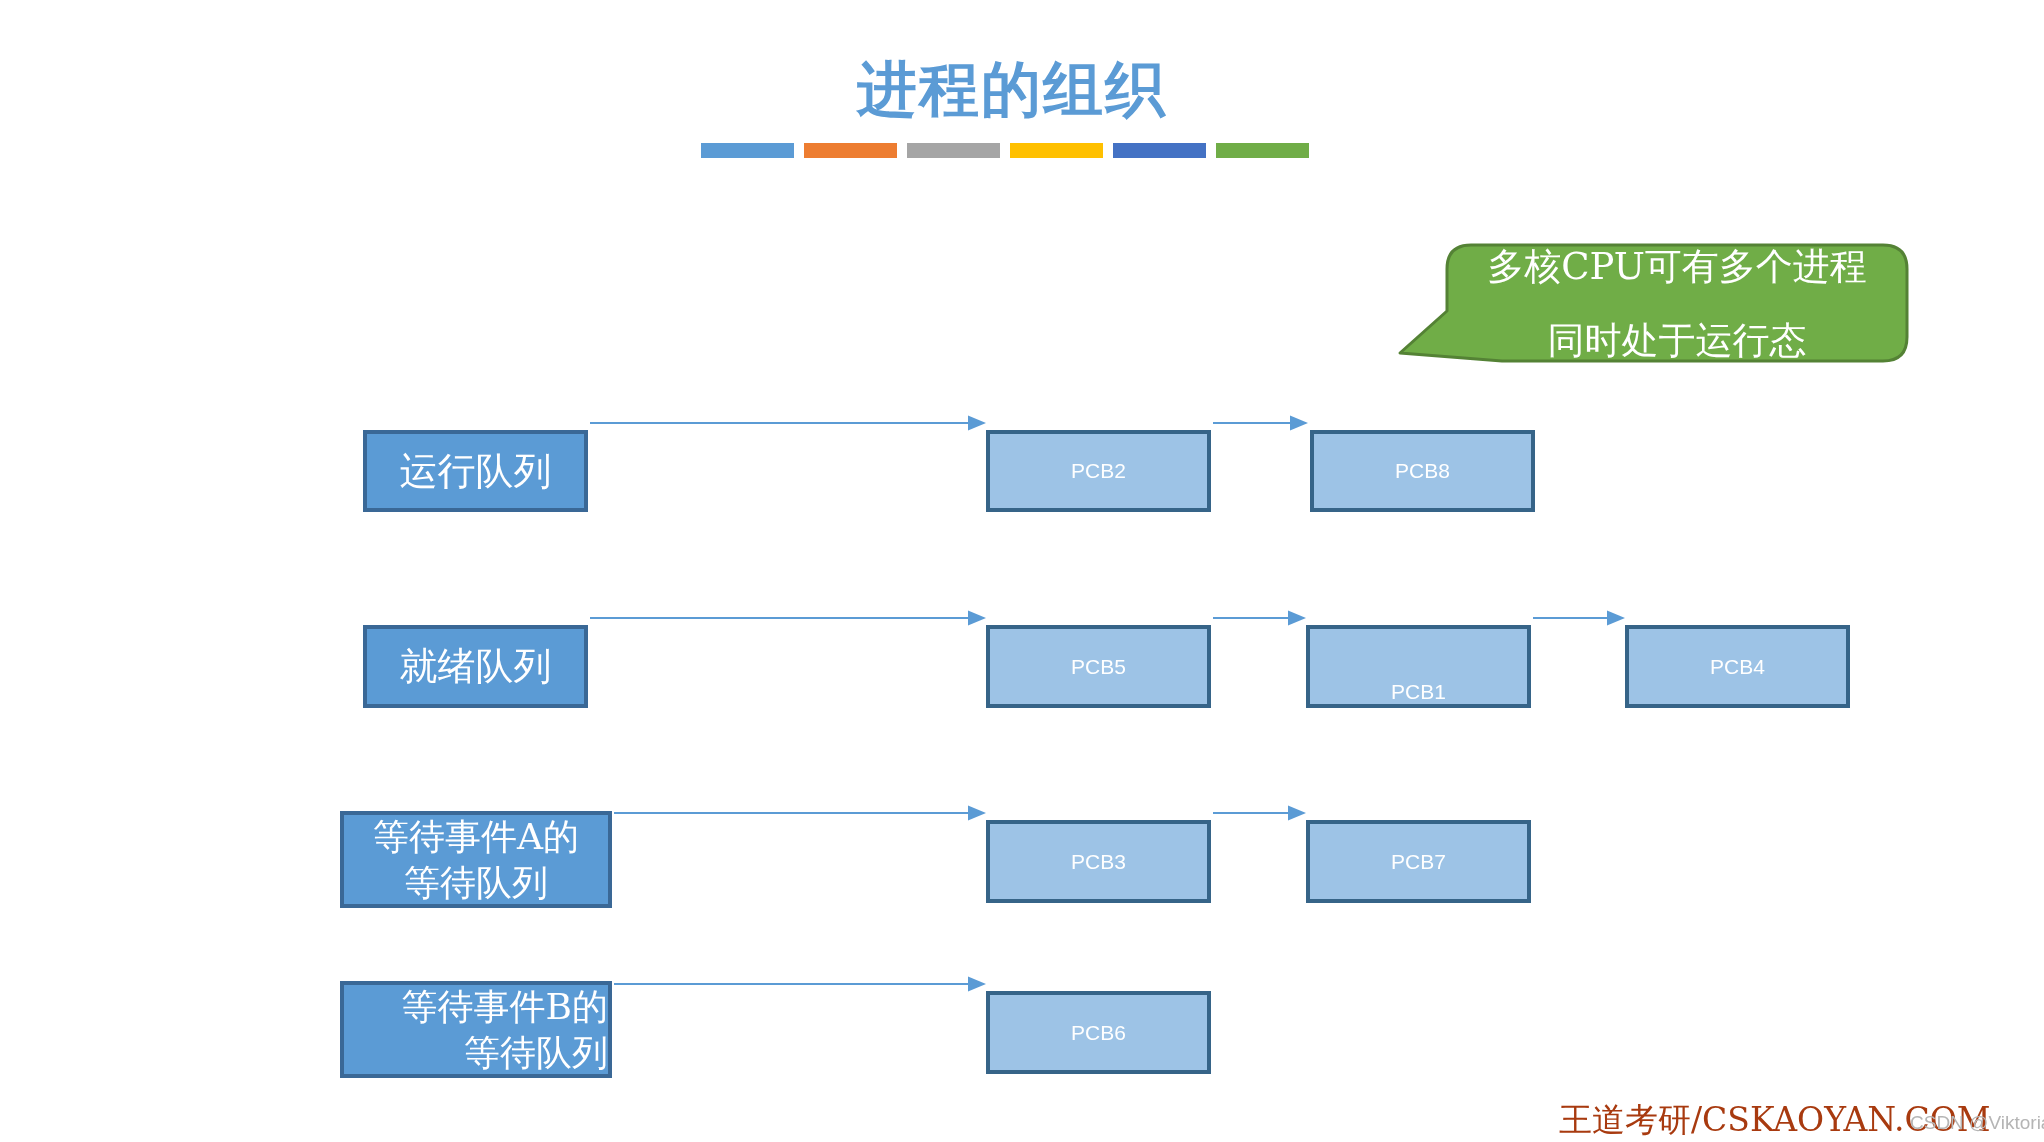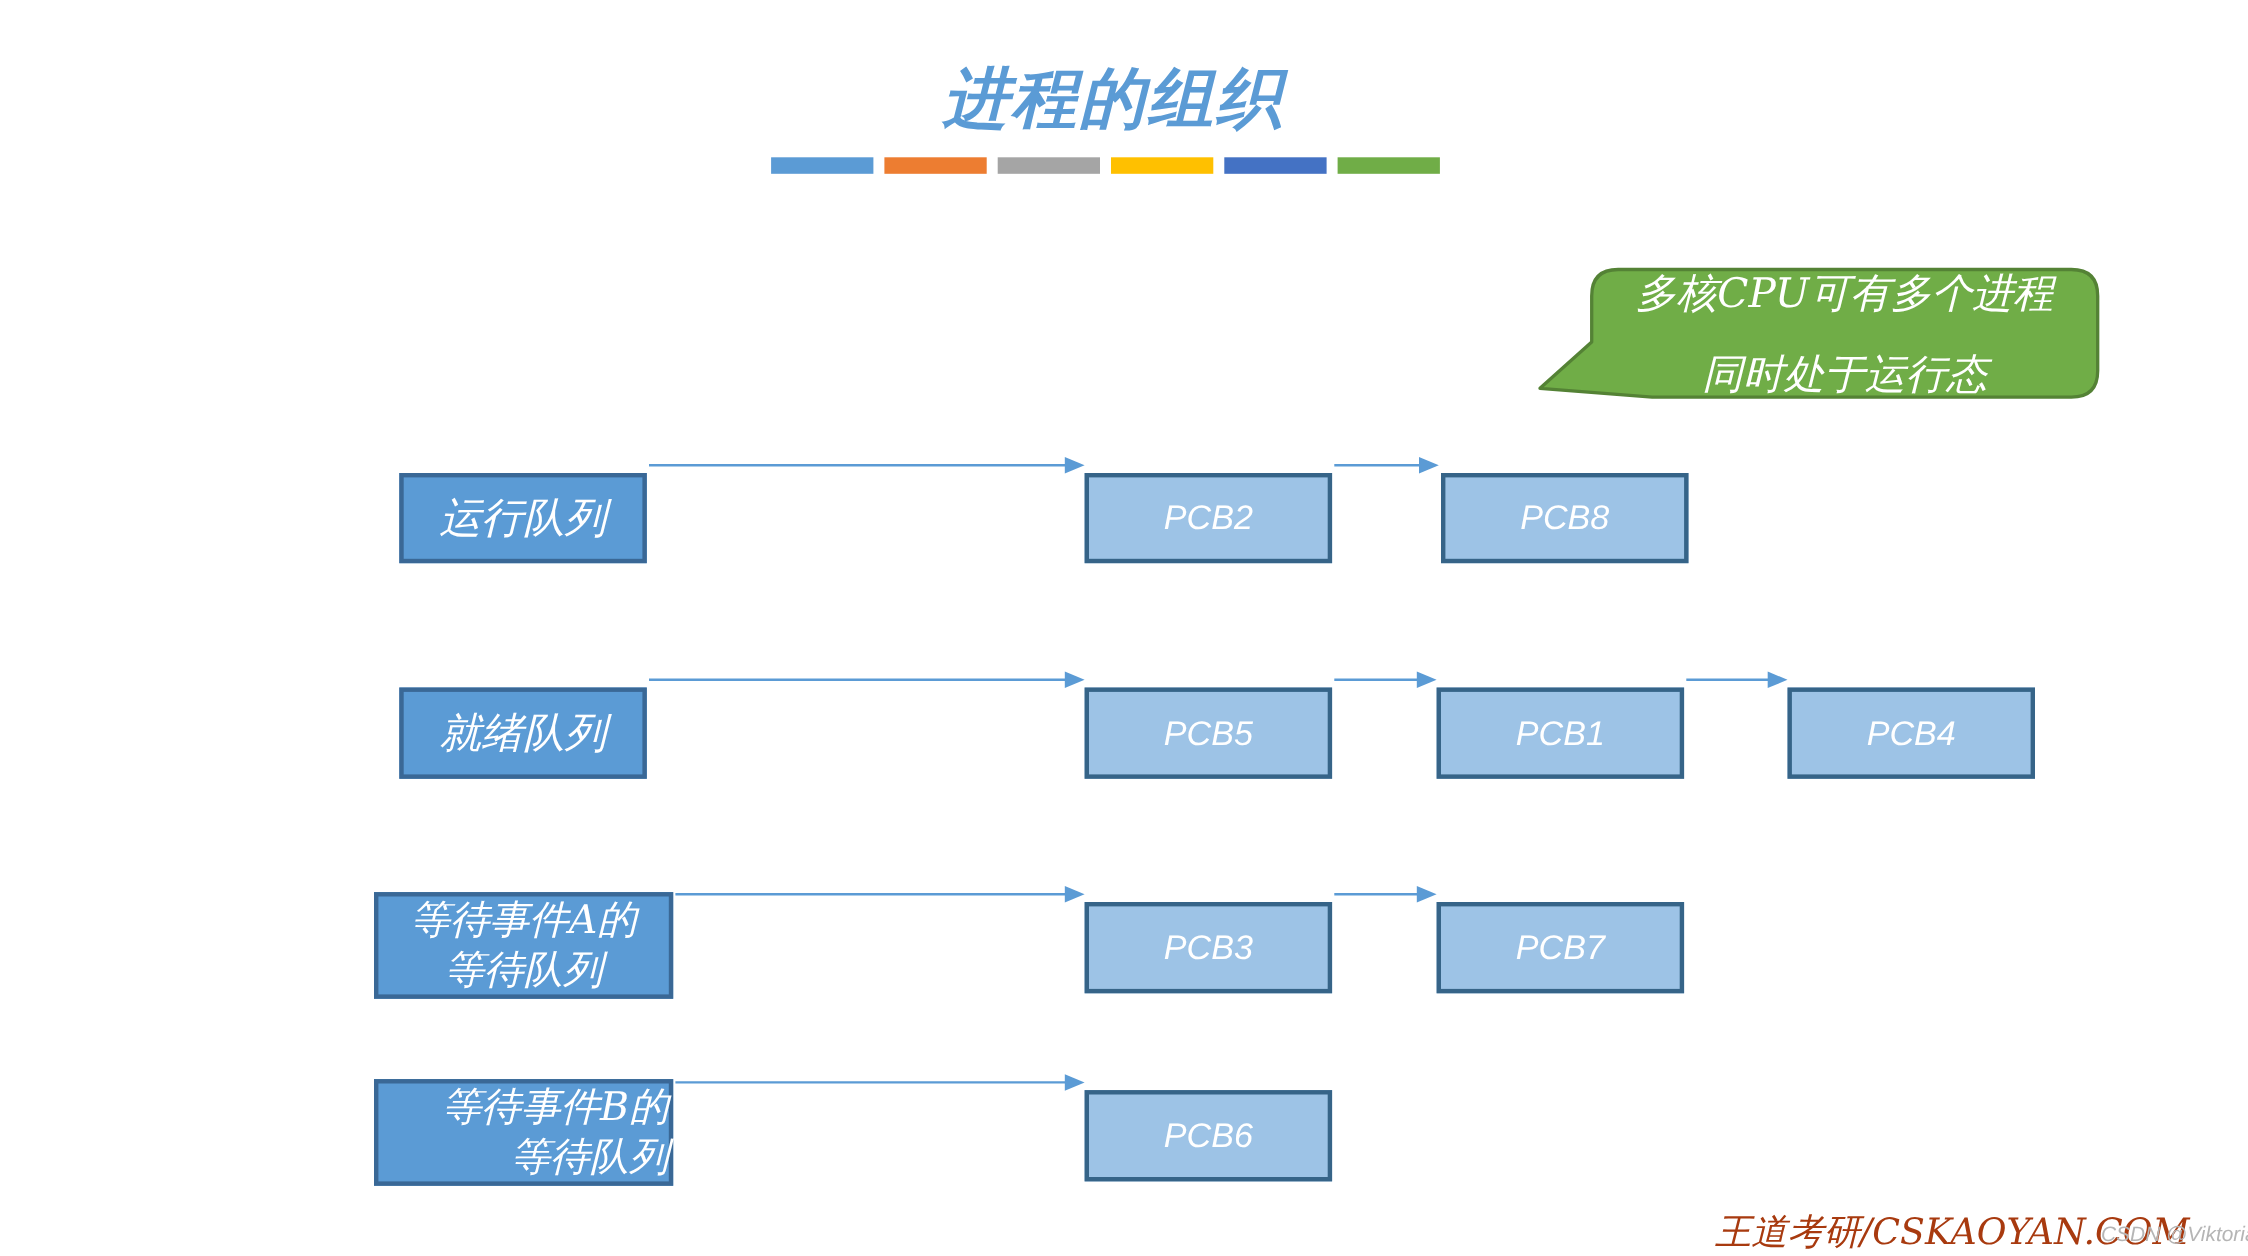--- a/index.html
+++ b/index.html
@@ -1,18 +1,18 @@
 <!DOCTYPE html>
 <html style="--title: #5B9BD5; --queue-fill: #5B9BD5; --queue-border: #3A6896; --pcb-fill: #9DC3E6; --pcb-border: #366488; --arrow: #5B9BD5; --callout-fill: #70AD47; --callout-border: #548235; --brand: #A83A0F; --watermark: #B5B5B5;"><head>
 <meta charset="utf-8">
 <style>
   html,body { margin:0; padding:0; background:#ffffff; }
   #canvas {
     position:relative; width:2044px; height:1142px; background:#ffffff;
-    font-family:"Liberation Sans", sans-serif; overflow:hidden;font-style:italic;
+    font-family:"Liberation Sans", sans-serif; overflow:hidden;
   }
 
   .title {
     position:absolute; left:312px; top:50px; width:1400px;
     text-align:center; font-family:"DejaVu Serif","Liberation Serif",serif;
     font-weight:bold; font-size:60px; color:var(--title); letter-spacing:2px;
   }
 
   .divider { position:absolute; left:701px; top:143px; display:flex; gap:10px; }
   .divider span { display:block; width:93px; height:15px; }
@@ -27,21 +27,21 @@
     display:flex; flex-direction:column; align-items:center; justify-content:center;
     text-align:center; color:#ffffff;margin-top:48px;
   }
   .queue {
     background:var(--queue-fill); border:4px solid var(--queue-border);
     font-family:"DejaVu Serif","Liberation Serif",serif; font-size:38px;
   }
   .queue.two-line { font-size:36px; line-height:46px; }
   .pcb {
     background:var(--pcb-fill); border:4px solid var(--pcb-border);
-    font-family:"Liberation Sans",sans-serif; font-size:31px;
+    font-family:"Liberation Sans",sans-serif; font-size:21px;
   }
 
   .callout-text {
     position:absolute; left:1447px; top:252px; width:460px; height:104px;
     display:flex; flex-direction:column; align-items:center; justify-content:center;
     color:#ffffff; font-family:"DejaVu Serif","Liberation Serif",serif;
     font-size:37px; line-height:50px; text-align:center;gap:24px;
   }
 
   .brand {
@@ -128,21 +128,21 @@
   <div class="box pcb" style="left:1310px; top:382px; width:225px; height:82px;">
     <span>PCB8</span>
   </div>
 
   <div class="box queue" style="left:363px; top:577px; width:225px; height:83px;">
     <span>就绪队列</span>
   </div>
   <div class="box pcb" style="left:986px; top:577px; width:225px; height:83px;">
     <span>PCB5</span>
   </div>
-  <div class="box pcb" style="left:1306px; top:577px; width:225px; height:83px;">
+  <div class="box pcb" style="left:1306px; top:577px; width:225px; height:83px;justify-content:flex-end;">
     <span>PCB1</span>
   </div>
   <div class="box pcb" style="left:1625px; top:577px; width:225px; height:83px;">
     <span>PCB4</span>
   </div>
 
   <div class="box queue two-line" style="left:340px; top:763px; width:272px; height:97px;">
     <span>等待事件A的</span>
     <span>等待队列</span>
   </div>

